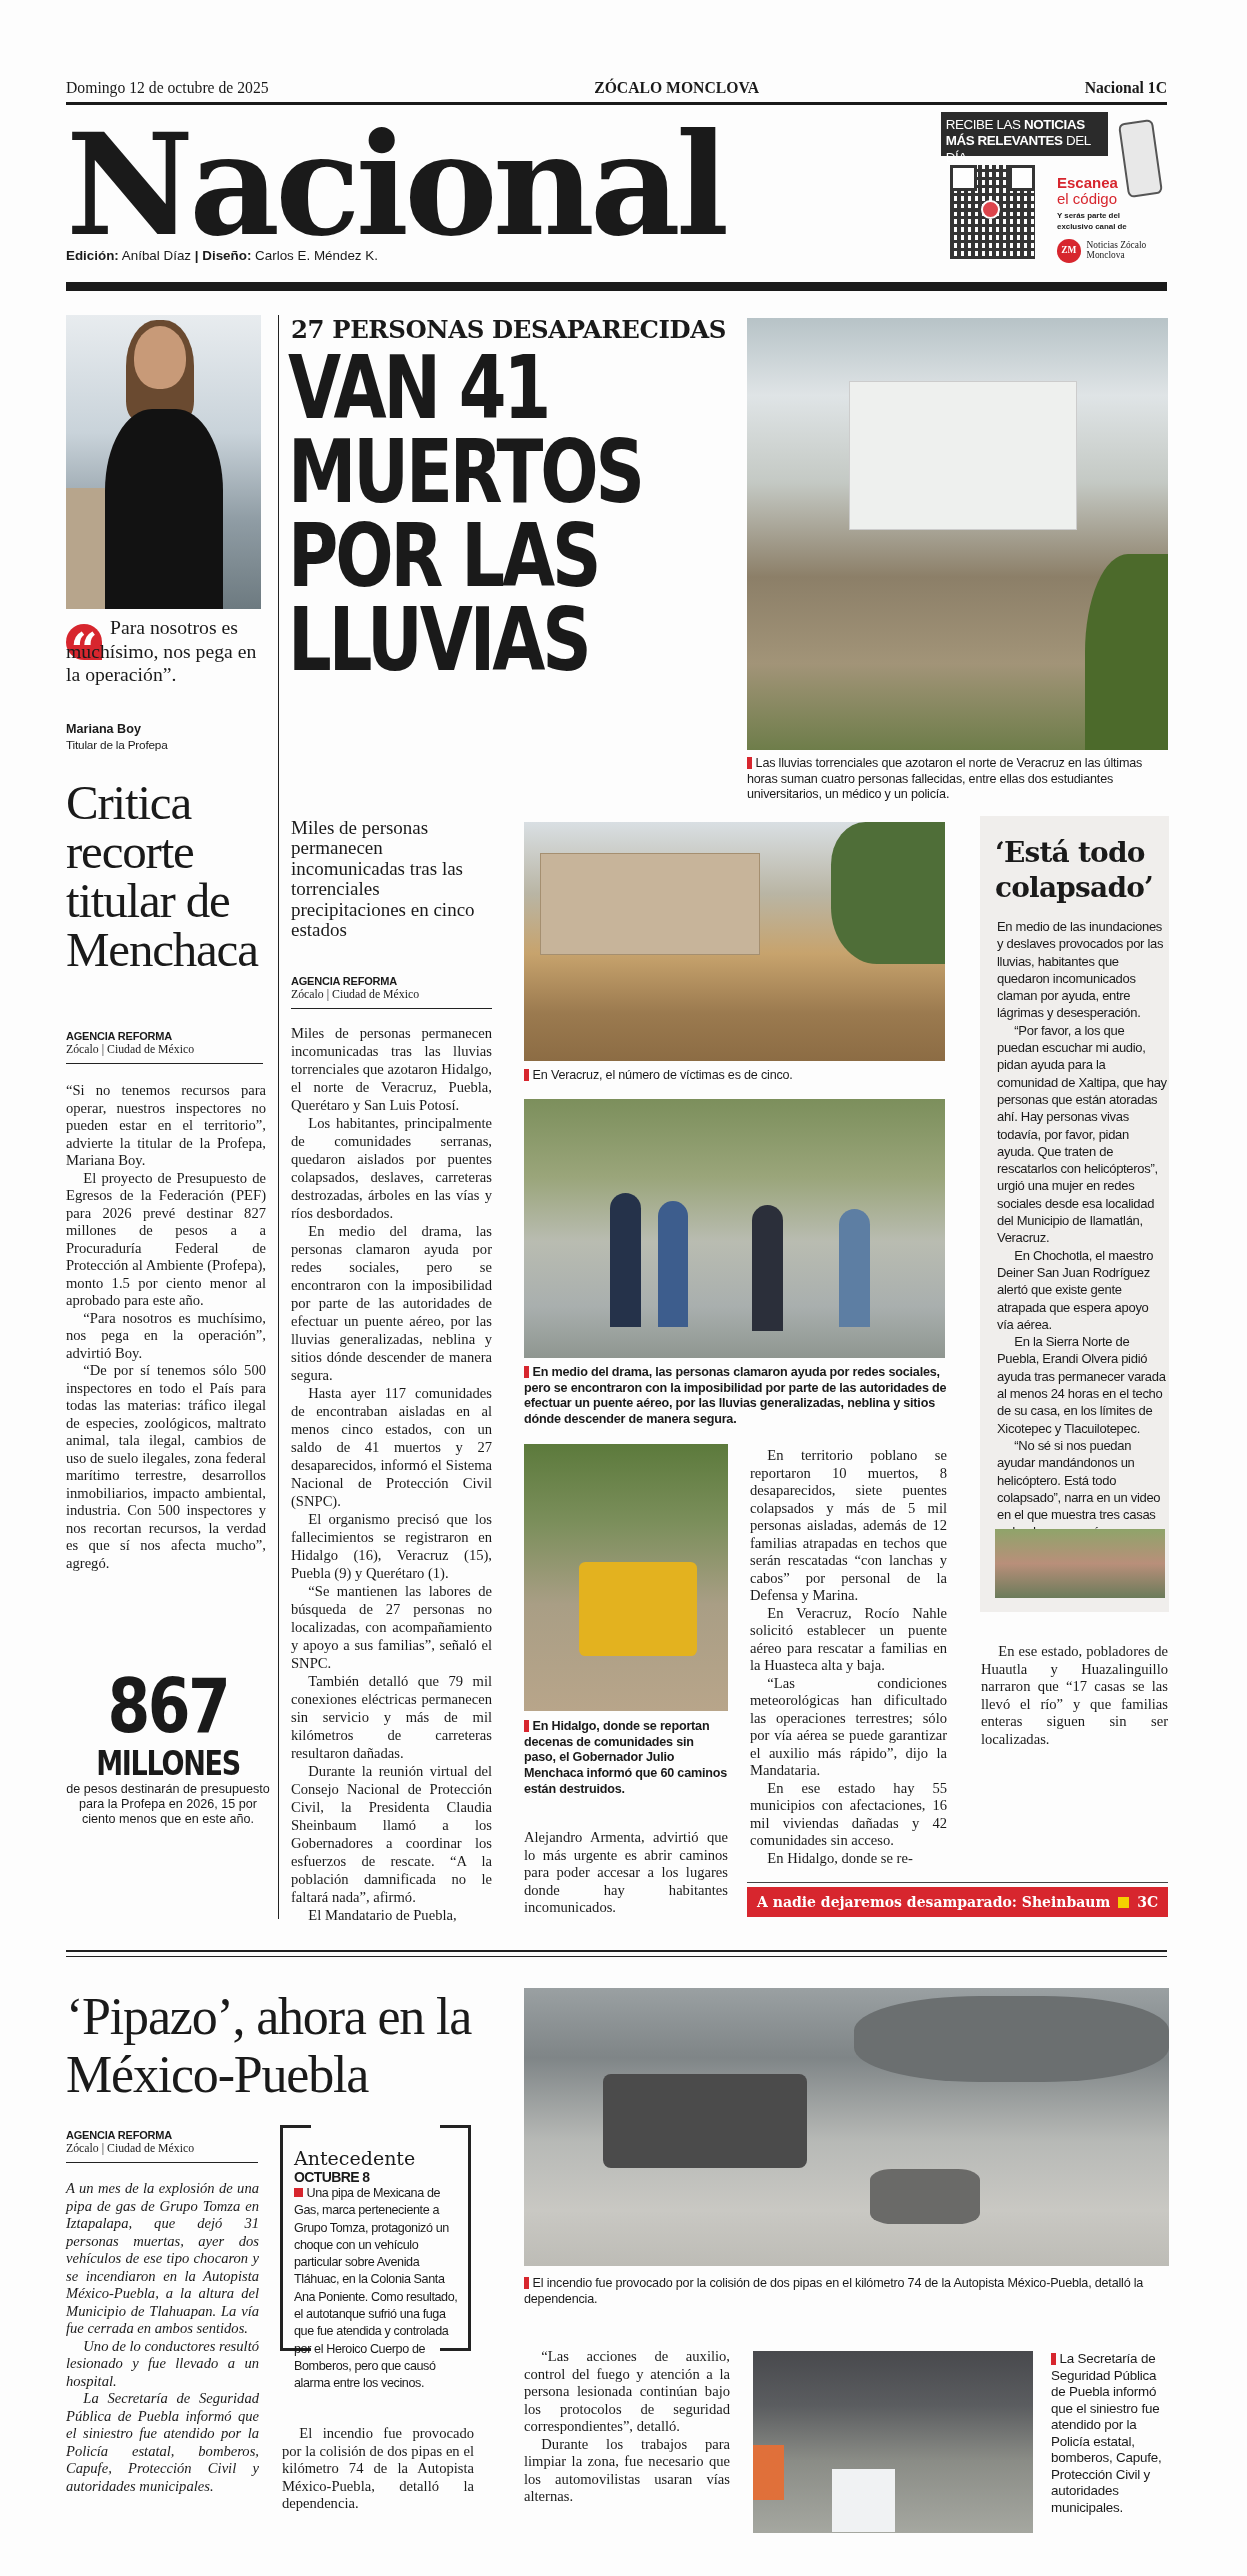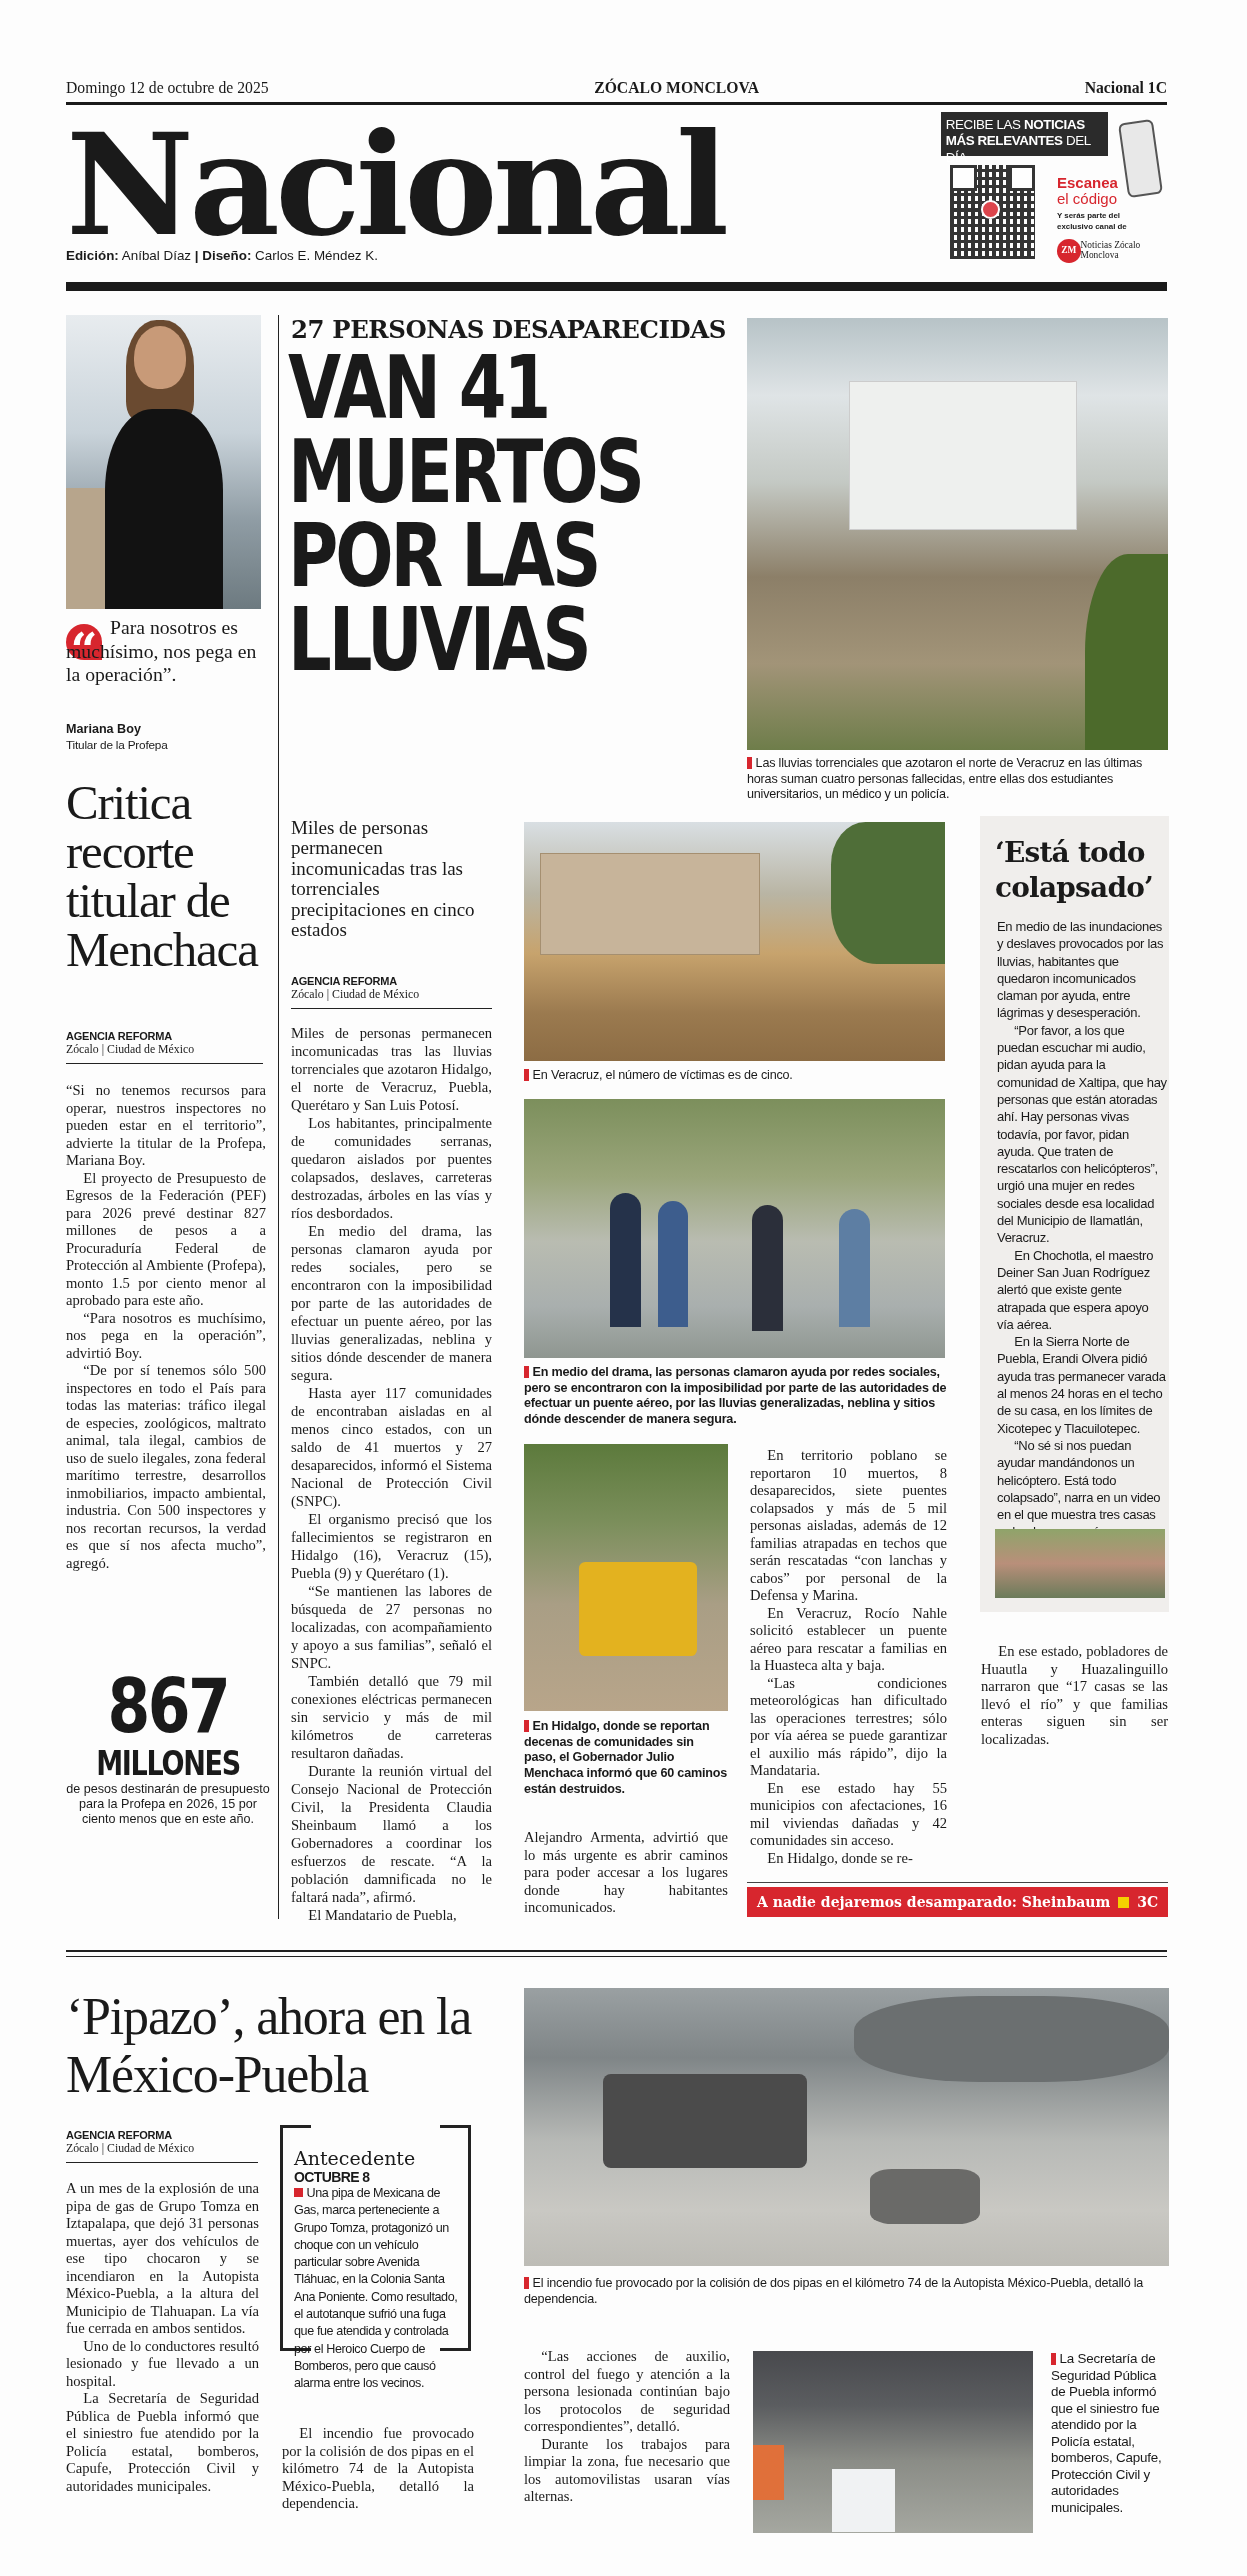--- a/index.html
+++ b/index.html
@@ -24,21 +24,21 @@
       repeating-linear-gradient(90deg, #111 0 3.9px, transparent 3.9px 7px),
       repeating-linear-gradient(0deg, #111 0 3.1px, transparent 3.1px 7.9px);
       opacity: 0.85; }
   .qr::before, .qr::after { content: ""; position: absolute; width: 20.4px; height: 20.4px; border: 3.9px solid #111; background: #fff; }
   .qr::before { left: 0; top: 0; }
   .qr::after { right: 0; top: 0; }
   .qr .dot { position: absolute; left: 31px; top: 35px; width: 19px; height: 19px; border-radius: 50%; background: #d7262e; border: 2.4px solid #fff; }
   .promo-scan { position: absolute; left: 116px; top: 63px; font-family: "Liberation Sans", sans-serif; color: #d7262e; font-size: 15px; line-height: 15.7px; font-weight: bold; }
   .promo-scan .sub { font-weight: normal; }
   .promo-sub { position: absolute; left: 116px; top: 98px; font-family: "Liberation Sans", sans-serif; font-size: 7.9px; line-height: 11px; font-weight: bold; }
-  .promo-brand { position: absolute; left: 116px; top: 127px; display: flex; align-items: center; gap: 0; font-size: 9.4px; line-height: 9.4px; font-family: "Liberation Serif", serif; }
+  .promo-brand { position: absolute; left: 116px; top: 127px; display: flex; align-items: center; gap: 6px; font-size: 9.4px; line-height: 9.4px; font-family: "Liberation Serif", serif; }
   .zm-logo { width: 23.6px; height: 23.6px; border-radius: 50%; background: #d7262e; color: #fff; font-size: 9.4px; font-weight: bold; display: flex; align-items: center; justify-content: center; }
 
   
   .portrait { top: 315px; left: 66px; width: 195px; height: 294px; background: linear-gradient(180deg, #e8ecef 0%, #c9d3da 40%, #8f9ca4 70%, #6d7a80 100%); overflow: hidden; }
   .portrait .head { position: absolute; left: 68px; top: 11px; width: 52px; height: 63px; border-radius: 50% 50% 45% 45%; background: #c89a78; }
   .portrait .hair { position: absolute; left: 60px; top: 4.7px; width: 68px; height: 102px; border-radius: 45% 45% 20% 20%; background: #6a4a30; }
   .portrait .body { position: absolute; left: 39px; top: 94px; width: 118px; height: 204px; border-radius: 40% 40% 0 0; background: #121212; }
   .portrait .building { position: absolute; left: 0; top: 173px; width: 47px; height: 126px; background: #b7a58c; }
   .quote-icon { top: 624px; left: 66px; width: 36px; height: 36px; background: #d7262e; border-radius: 50% 50% 0 50%; color: #fff; font-size: 47px; line-height: 52px; text-align: center; font-family: "DejaVu Serif", serif; font-weight: bold; }
   .pull-quote { top: 616px; left: 66px; width: 197px; font-family: "Liberation Serif", serif; font-size: 19.7px; line-height: 23.6px; text-indent: 44px; }
@@ -240,21 +240,21 @@
 </div>
 
 <div class="abs section-rule"></div>
 <div class="abs section-rule2"></div>
 
 <div class="abs bottom-headline">‘Pipazo’, ahora en la México-Puebla</div>
 <div class="abs byline" style="top:2129px;left:66px;width:192px;">
   <div class="agency">AGENCIA REFORMA</div>
   <div class="place">Zócalo | Ciudad de México</div>
 </div>
-<div class="abs bodytext" style="top:2180px;left:66px;width:193px;">
+<div class="abs bodytext" style="top:2180px;left:66px;width:193px;font-style:italic;">
   <p class="first">A un mes de la explosión de una pipa de gas de Grupo Tomza en Iztapalapa, que dejó 31 personas muertas, ayer dos vehículos de ese tipo chocaron y se incendiaron en la Autopista México-Puebla, a la altura del Municipio de Tlahuapan. La vía fue cerrada en ambos sentidos.</p>
   <p>Uno de lo conductores resultó lesionado y fue llevado a un hospital.</p>
   <p>La Secretaría de Seguridad Pública de Puebla informó que el siniestro fue atendido por la Policía estatal, bomberos, Capufe, Protección Civil y autoridades municipales.</p>
 </div>
 
 <div class="abs ant-bracket-l" style="height:226px;"></div>
 <div class="abs ant-bracket-r" style="height:226px;"></div>
 <div class="abs ant-inner">
   <div class="ant-title">Antecedente</div>
   <div class="ant-date">OCTUBRE 8</div>

